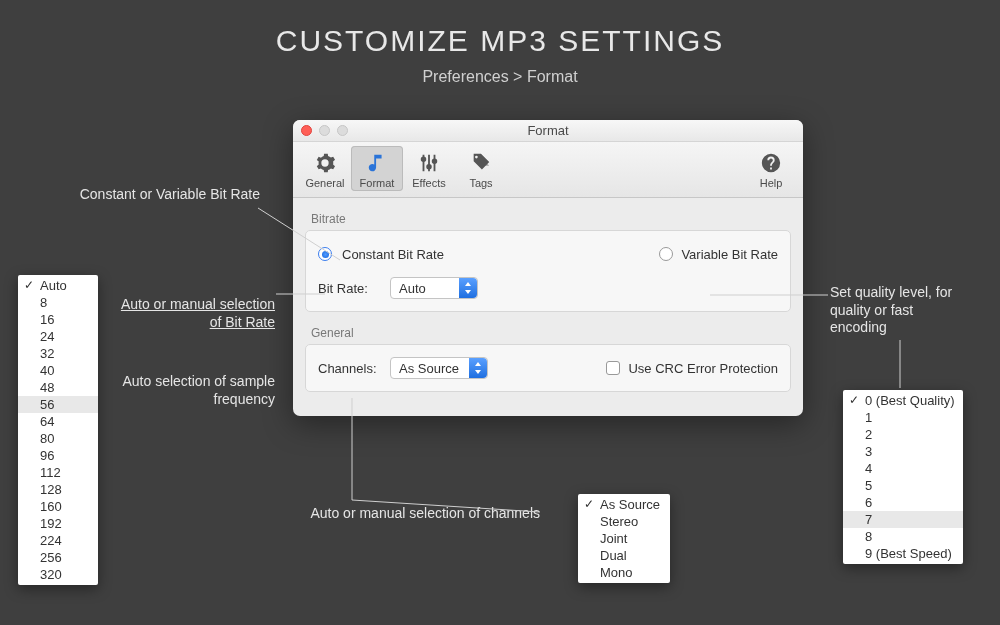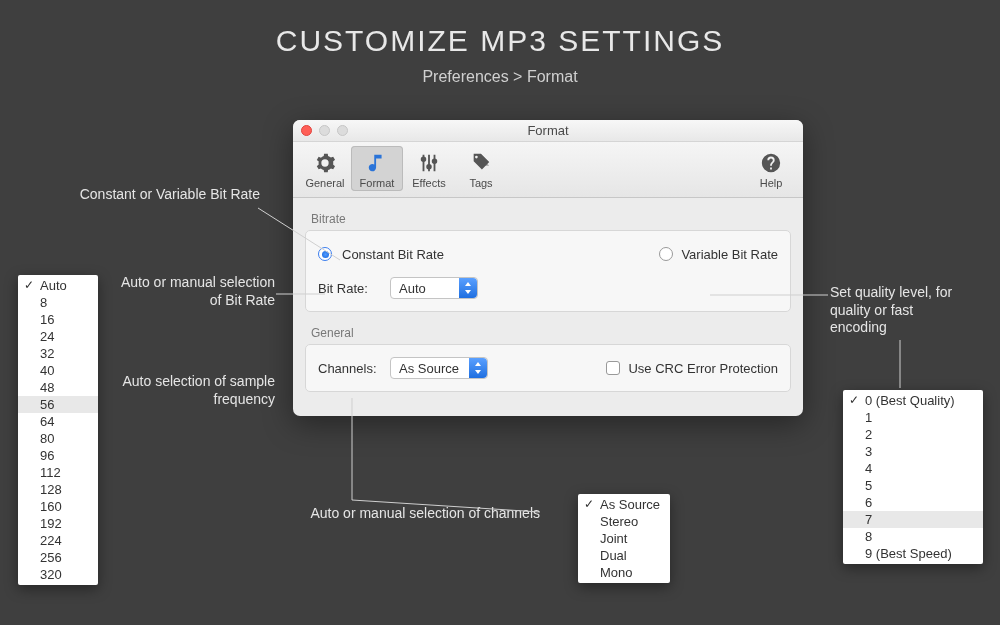--- a/index.html
+++ b/index.html
@@ -284,21 +284,21 @@
             
           </span>
           <span class="field-label">Use CRC Error Protection</span>
         </span>
       </div>
     </div>
   </div>
 </div>
 
 <div class="callout left" style="left:40px; top:186px; width:220px;">Constant or Variable Bit Rate</div>
-<div class="callout left" style="left:120px; top:274px; width:155px;">Auto or manual selection of Bit Rate</div>
+<div class="callout left" style="left:120px; top:296px; width:155px;text-decoration:underline;">Auto or manual selection of Bit Rate</div>
 <div class="callout left" style="left:120px; top:373px; width:155px;">Auto selection of sample frequency</div>
 <div class="callout center" style="left:290px; top:505px; width:250px;">Auto or manual selection of channels</div>
 <div class="callout right" style="left:830px; top:284px; width:140px;">Set quality level, for quality or fast encoding</div>
 
 <div class="popover" style="left:18px; top:275px; width:80px;" id="popover-bitrate">
     <div class="pop-item check">Auto</div>
     <div class="pop-item">8</div>
     <div class="pop-item">16</div>
     <div class="pop-item">24</div>
     <div class="pop-item">32</div>
@@ -316,21 +316,21 @@
     <div class="pop-item">256</div>
     <div class="pop-item">320</div>
   </div>
 <div class="popover" style="left:578px; top:494px; width:92px;" id="popover-channels">
     <div class="pop-item check">As Source</div>
     <div class="pop-item">Stereo</div>
     <div class="pop-item">Joint</div>
     <div class="pop-item">Dual</div>
     <div class="pop-item">Mono</div>
   </div>
-<div class="popover" style="left:843px; top:390px; width:140px;" id="popover-quality">
+<div class="popover" style="left:843px; top:390px; width:120px;" id="popover-quality">
     <div class="pop-item check">0 (Best Quality)</div>
     <div class="pop-item">1</div>
     <div class="pop-item">2</div>
     <div class="pop-item">3</div>
     <div class="pop-item">4</div>
     <div class="pop-item">5</div>
     <div class="pop-item">6</div>
     <div class="pop-item sel">7</div>
     <div class="pop-item">8</div>
     <div class="pop-item">9 (Best Speed)</div>

